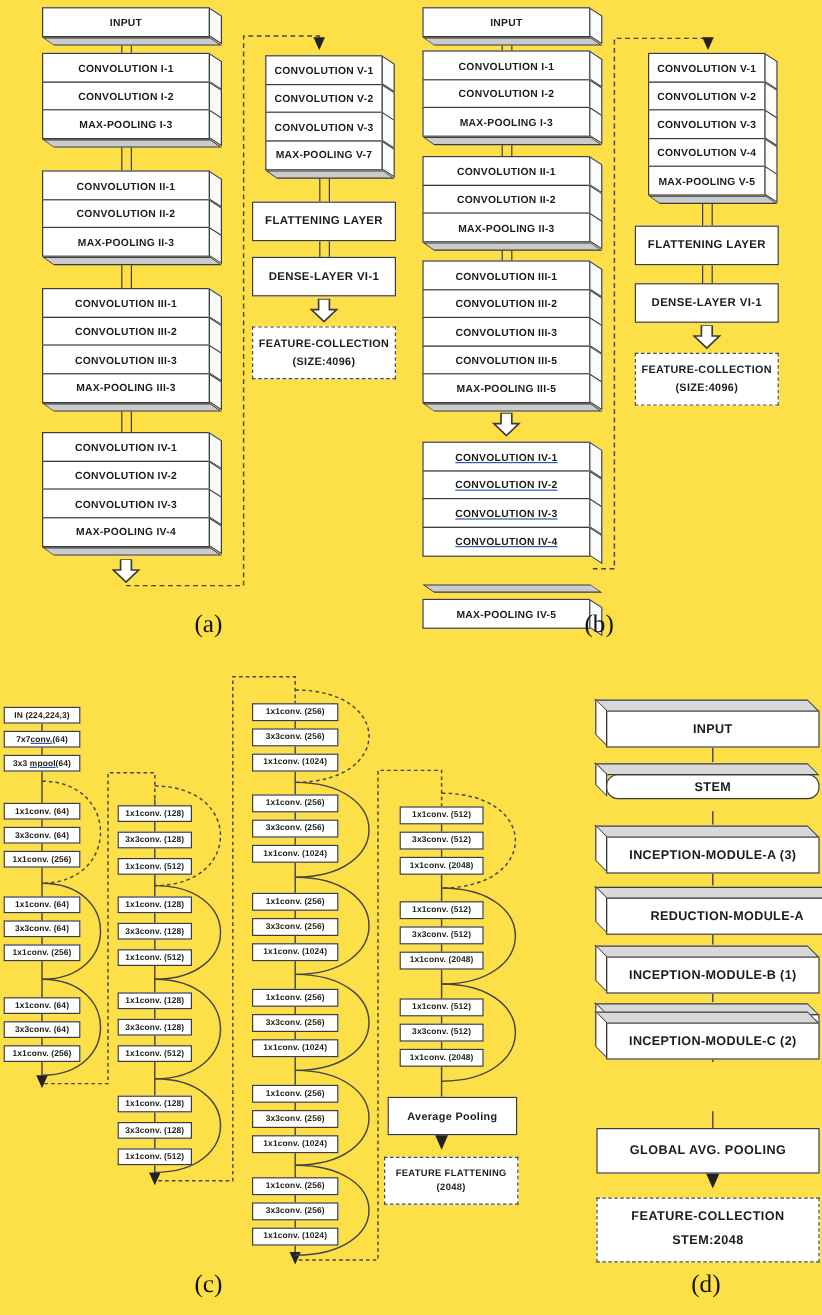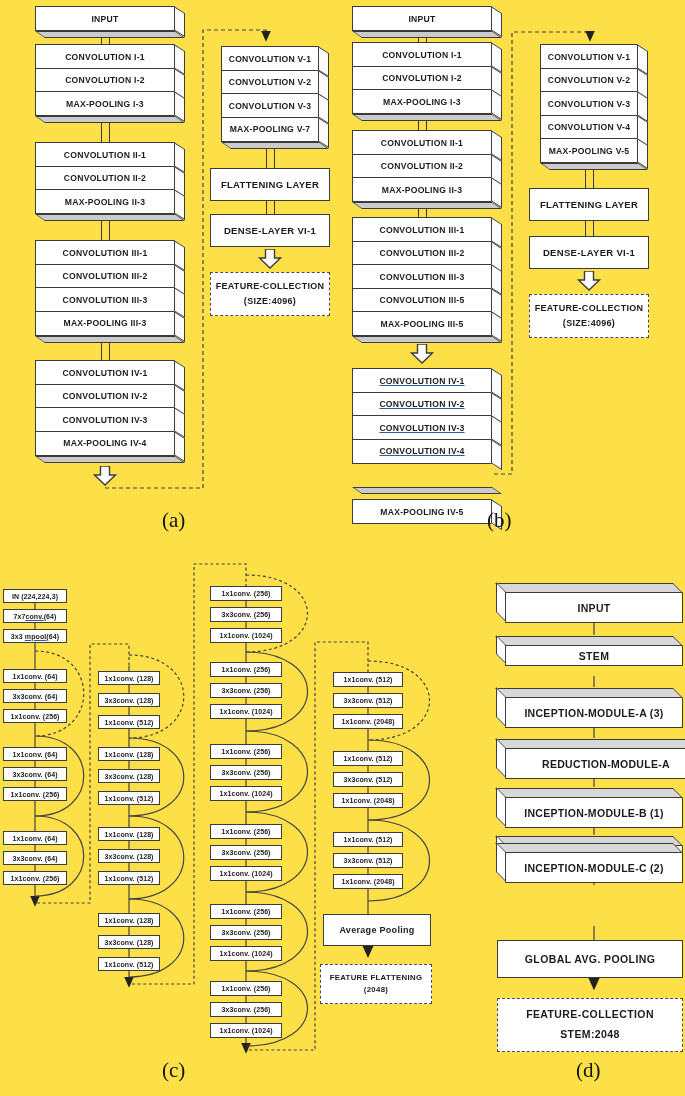--- a/index.html
+++ b/index.html
@@ -429,21 +429,21 @@
       </div>
       <div class="feat c-feat" style="left: 320px; top: 964px; width: 112px; height: 40px;">
         <div>FEATURE FLATTENING</div>
         <div>(2048)</div>
       </div>
     </div>
   <div class="panel" id="panel-d">
       <div class="d-slab" style="left: 505px; top: 592px; width: 178px; height: 31px;">
         <span>INPUT</span>
       </div>
-      <div class="d-slab" style="left: 505px; top: 645px; width: 178px; height: 21px;">
+      <div class="d-slab" style="left: 505px; top: 645px; width: 178px; height: 21px; border-radius: 10px;">
         <span>STEM</span>
       </div>
       <div class="d-slab" style="left: 505px; top: 697px; width: 178px; height: 31px;">
         <span>INCEPTION-MODULE-A (3)</span>
       </div>
       <div class="d-slab" style="left: 505px; top: 748px; width: 202px; height: 31px;">
         <span>REDUCTION-MODULE-A</span>
       </div>
       <div class="d-slab" style="left: 505px; top: 797px; width: 178px; height: 31px;">
         <span>INCEPTION-MODULE-B (1)</span>

